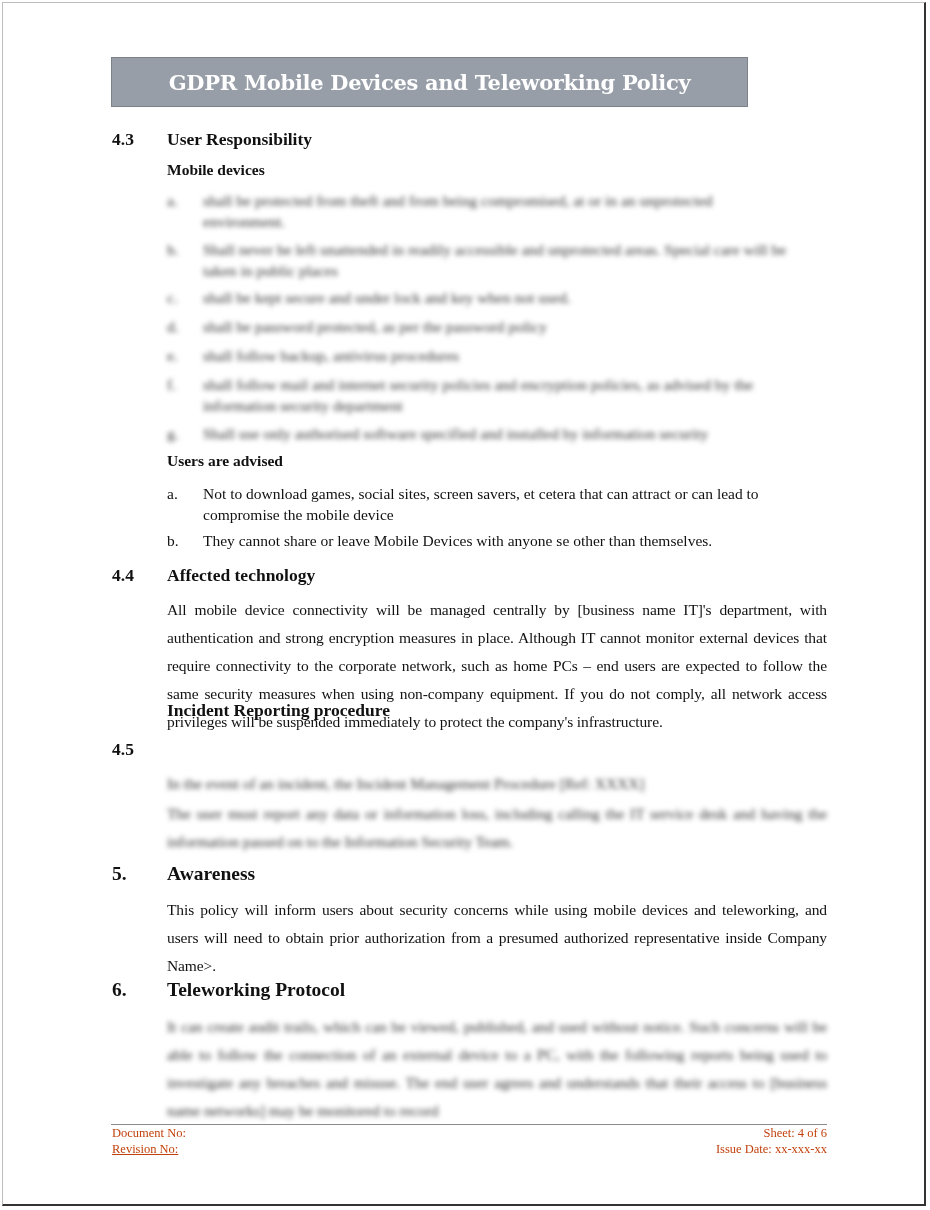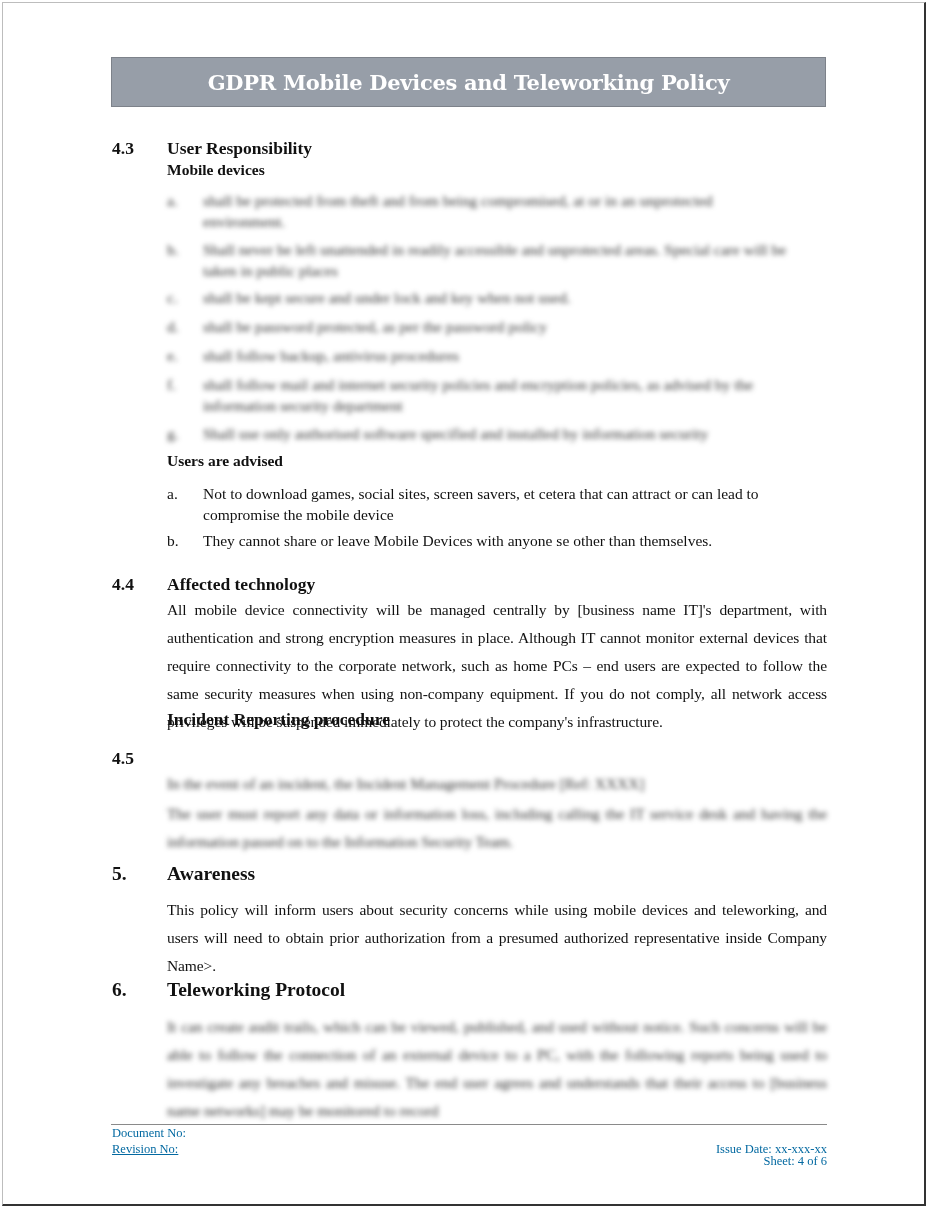--- a/index.html
+++ b/index.html
@@ -1,38 +1,38 @@
 <!DOCTYPE html>
 <html><head>
   <meta charset="utf-8">
   <style>
     html, body { margin: 0; padding: 0; background: #ffffff; }
     body { width: 930px; height: 1210px; position: relative; overflow: hidden;
       font-family: "DejaVu Serif", "Liberation Serif", serif; color: #111; }
     .page { position: absolute; left: 2px; top: 2px; width: 924px; height: 1204px;
       border-top: 1px solid #bdbdbd; border-left: 1px solid #bdbdbd;
       border-right: 2px solid #333; border-bottom: 2px solid #333; background: #fff; box-sizing: border-box; }
-    .title-bar { position: absolute; left: 111px; top: 57px; width: 715px; height: 50px;
+    .title-bar { position: absolute; left: 111px; top: 57px; width: 637px; height: 50px;
       background: #979ea8; border: 1px solid #7d828a; box-sizing: border-box;
       display: flex; align-items: center; justify-content: center; }
     .title-bar span { color: #fff; font-weight: bold; font-size: 21px; font-family: "DejaVu Serif", serif; letter-spacing: -0.3px; }
     .h { position: absolute; font-weight: bold; font-family: "Liberation Serif", serif; }
-    .h2 { font-size: 17.5px; margin-top: 9px; }
+    .h2 { font-size: 17.5px; }
     .h1 { font-size: 19.5px; }
     .num { position: absolute; left: 112px; }
     .ttl { position: absolute; left: 167px; white-space: nowrap; }
     .sub { position: absolute; left: 167px; font-weight: bold; font-size: 15.5px; font-family: "Liberation Serif", serif; text-align: right; }
     .li { position: absolute; left: 167px; width: 622px; font-size: 15.5px; line-height: 21px; font-family: "Liberation Serif", serif; }
     .li .m { position: absolute; left: 0; top: 0; }
     .li .t { display: block; margin-left: 36px; }
     .blur { filter: blur(2.6px); color: #333; }
     .para { position: absolute; left: 167px; width: 660px; font-size: 15.5px; line-height: 28px;
       text-align: justify; font-family: "Liberation Serif", serif; letter-spacing: -0.1px; }
     .footer-line { position: absolute; left: 111px; top: 1124px; width: 716px; height: 1px; background: #8a8a8a; }
-    .ft { position: absolute; font-size: 12.5px; color: #0369a1; font-family: "Liberation Serif", serif; }
+    .ft { position: absolute; font-size: 12.5px; color: #c2410c; font-family: "Liberation Serif", serif; }
   </style>
 </head>
 <body>
 
 <div class="page"></div>
 
 <div class="title-bar">
   <span>GDPR Mobile Devices and Teleworking Policy</span>
 </div>
 
@@ -92,14 +92,14 @@
 <div class="h h1 ttl" style="top:863px;">Awareness</div>
 <div class="para" style="top:896px;">This policy will inform users about security concerns while using mobile devices and teleworking, and users will need to obtain prior authorization from a presumed authorized representative inside Company Name&gt;.</div>
 
 <div class="h h1 num" style="top:979px;">6.</div>
 <div class="h h1 ttl" style="top:979px;">Teleworking Protocol</div>
 <div class="para blur" style="top:1013px;">It can create audit trails, which can be viewed, published, and used without notice. Such concerns will be able to follow the connection of an external device to a PC, with the following reports being used to investigate any breaches and misuse. The end user agrees and understands that their access to [business name networks] may be monitored to record</div>
 
 <div class="footer-line"></div>
 <div class="ft" style="left:112px; top:1126px;">Document No:</div>
 <div class="ft" style="left:112px; top:1142px;text-decoration:underline;">Revision No:</div>
-<div class="ft" style="right:103px; top:1126px; text-align:right;margin-top:28px;">Sheet: 4 of 6</div>
+<div class="ft" style="right:103px; top:1126px; text-align:right;">Sheet: 4 of 6</div>
 <div class="ft" style="right:103px; top:1142px; text-align:right;">Issue Date: xx-xxx-xx</div>
 
 </body></html>

